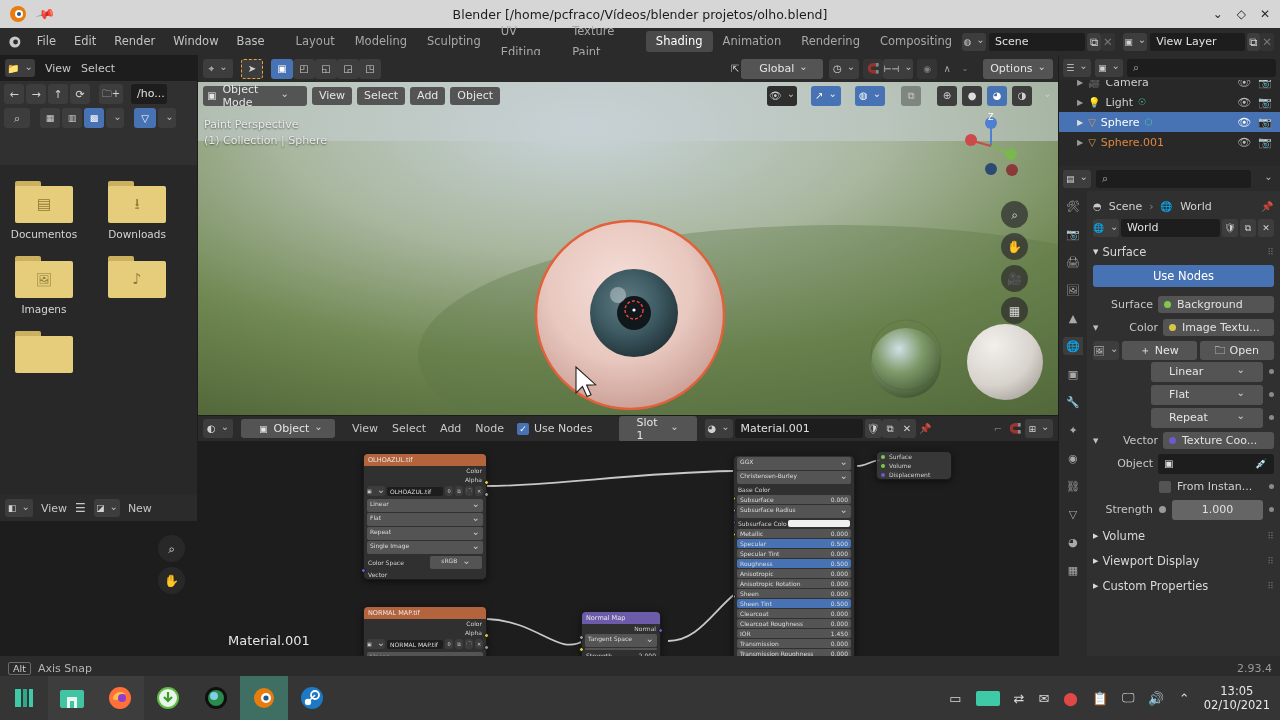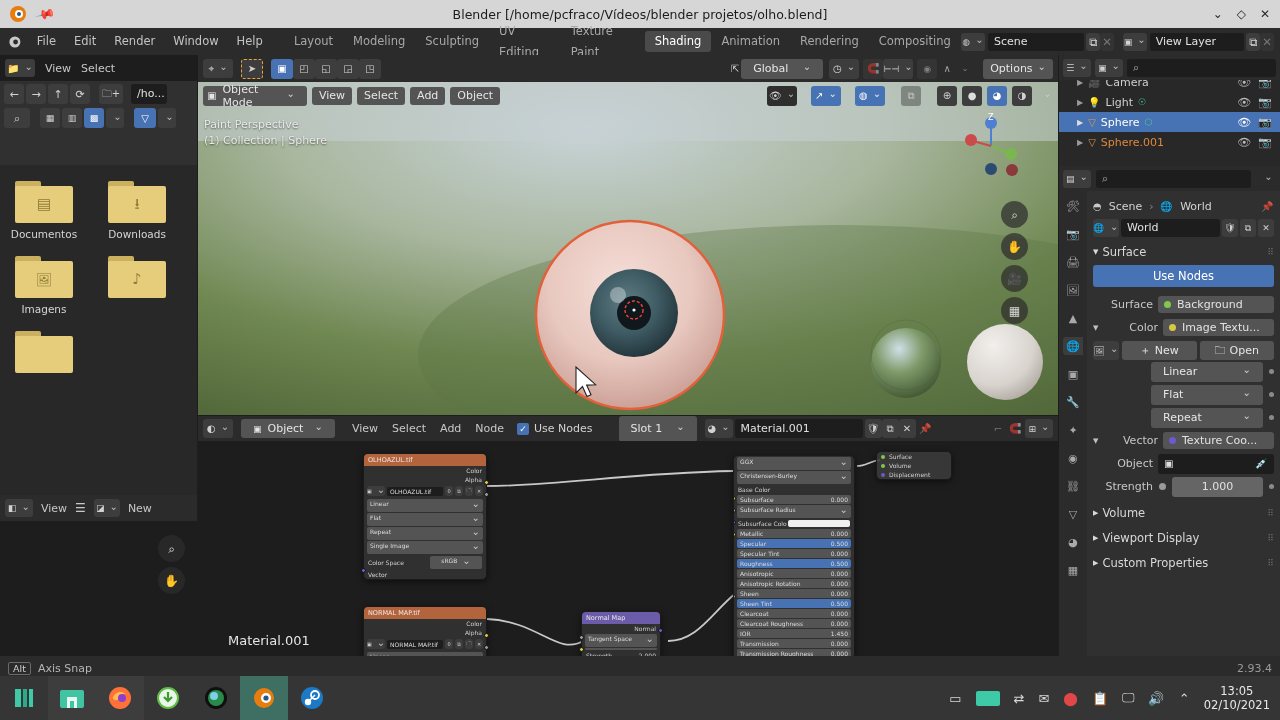--- a/index.html
+++ b/index.html
@@ -7,21 +7,21 @@
     font-family:"DejaVu Sans", sans-serif; }
   #app { position:relative; width:1280px; height:720px; }
 
   
   .row { display:flex; align-items:center; }
   .btn { background:#545454; color:#e5e5e5; border-radius:3px; padding:2px 7px;
          font-size:11px; line-height:14px; white-space:nowrap; }
   .field { background:#1d1d1d; color:#e0e0e0; border-radius:3px; font-size:11px;
            padding:2px 6px; }
   .dd { background:#545454; color:#e5e5e5; border-radius:3px; font-size:11px;
-        padding:2px 12px; display:flex; align-items:center; justify-content:space-between; }
+        padding:2px 18px; display:flex; align-items:center; justify-content:space-between; }
   .chev:after { content:"⌄"; font-size:10px; margin-left:5px; opacity:.85; position:relative; top:-2px;}
   .icobox { background:#3d3d3d; border-radius:3px; display:flex; align-items:center;
             justify-content:center; color:#d2d2d2; }
   .blue { background:#4772b3; }
   .sq { display:inline-block; }
 
   
   #titlebar { position:absolute; left:0; top:0; width:1280px; height:28px;
     background:#d6d6d6; display:flex; align-items:center; }
   #titlebar .ttl { position:absolute; left:0; right:0; text-align:center;
@@ -153,21 +153,21 @@
 
   <div id="topbar">
     <svg width="16" height="16" viewBox="0 0 20 20" style="margin:0 6px 0 8px">
       <circle cx="10" cy="10" r="8" fill="#c9c9c9"></circle>
         <circle cx="11" cy="10" r="3.5" fill="#2b2b2b"></circle>
     </svg>
     <span class="mi">File</span>
     <span class="mi">Edit</span>
     <span class="mi">Render</span>
     <span class="mi">Window</span>
-    <span class="mi">Help</span>
+    <span class="mi">Base</span>
 
     <span style="width:14px"></span>
     <span class="wstab">Layout</span>
     <span class="wstab">Modeling</span>
     <span class="wstab">Sculpting</span>
     <span class="wstab">UV Editing</span>
     <span class="wstab">Texture Paint</span>
     <span class="wstab active">Shading</span>
     <span class="wstab">Animation</span>
     <span class="wstab">Rendering</span>
@@ -794,20 +794,26 @@
       </div>
 
       <div class="prow">
         <span class="plab">Object</span>
         <span class="field" style="flex:1;height:20px;display:flex;align-items:center;justify-content:space-between">
           <span style="font-size:10px">▣</span>
           <span style="font-size:10px">💉</span>
         </span>
       </div>
 
+      <div class="prow" style="gap:6px">
+        <span style="width:60px"></span>
+        <span class="sq" style="width:12px;height:12px;background:#545454;border-radius:2px"></span>
+        <span style="flex:1;font-size:11px;color:#d0d0d0">From Instan...</span>
+        <span class="dot" style="background:#8a8a8a;width:5px;height:5px"></span>
+      </div>
 
       <div class="prow" style="gap:6px">
         <span class="plab">Strength</span>
         <span class="dot" style="background:#9a9a9a;width:7px;height:7px"></span>
         <span class="field" style="flex:1;height:20px;background:#656565;text-align:center;line-height:16px">1.000</span>
         <span class="dot" style="background:#8a8a8a;width:5px;height:5px"></span>
       </div>
 
       <div class="psec">
         <span style="font-size:7px">▶</span>

